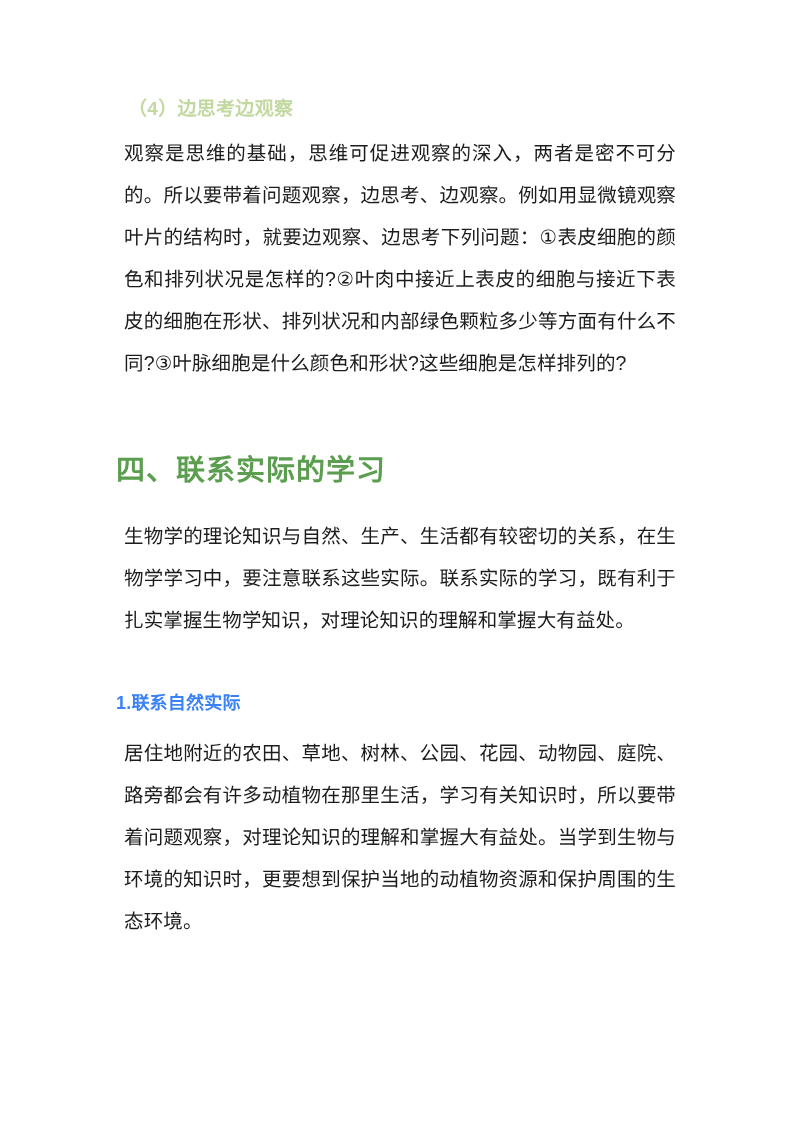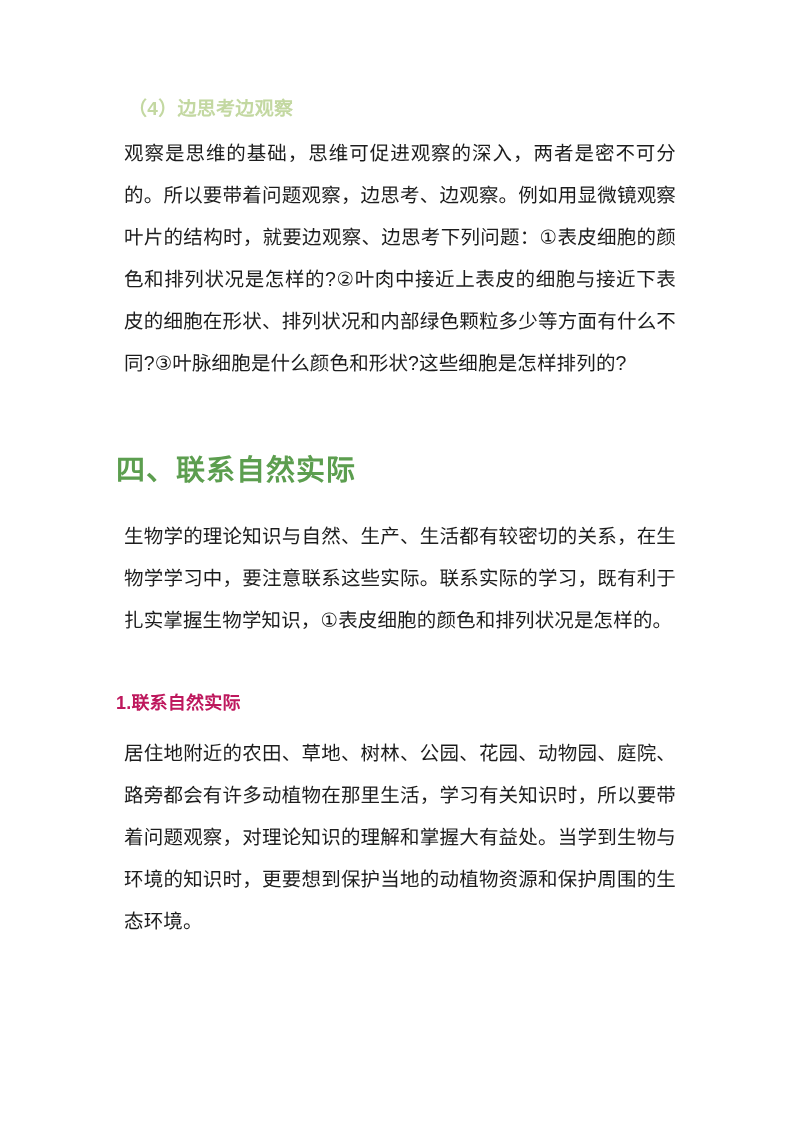--- a/index.html
+++ b/index.html
@@ -63,21 +63,21 @@
     font-size: 29px;
     font-weight: 700;
     line-height: 40px;
     letter-spacing: 1px;
     margin: 0;
     white-space: nowrap;
   }
 
   
   .heading-minor {
-    color: #be185d;
+    color: #3b82f6;
     font-size: 18px;
     font-weight: 700;
     line-height: 28px;
     letter-spacing: 0.2px;
     margin: 0;
     white-space: nowrap;
   }
 
   
   .gap-after-para-1 { height: 58px; }
@@ -90,25 +90,25 @@
 
 <div class="page">
   <div class="content">
 
     <h3 class="heading-sub">（4）边思考边观察</h3>
 
     <p class="para">观察是思维的基础，思维可促进观察的深入，两者是密不可分的。所以要带着问题观察，边思考、边观察。例如用显微镜观察叶片的结构时，就要边观察、边思考下列问题：①表皮细胞的颜色和排列状况是怎样的?②叶肉中接近上表皮的细胞与接近下表皮的细胞在形状、排列状况和内部绿色颗粒多少等方面有什么不同?③叶脉细胞是什么颜色和形状?这些细胞是怎样排列的?</p>
 
     <div class="gap-after-para-1"></div>
 
-    <h1 class="heading-major">四、联系自然实际</h1>
+    <h1 class="heading-major">四、联系实际的学习</h1>
 
     <div class="gap-after-heading-major"></div>
 
-    <p class="para">生物学的理论知识与自然、生产、生活都有较密切的关系，在生物学学习中，要注意联系这些实际。联系实际的学习，既有利于扎实掌握生物学知识，①表皮细胞的颜色和排列状况是怎样的。</p>
+    <p class="para">生物学的理论知识与自然、生产、生活都有较密切的关系，在生物学学习中，要注意联系这些实际。联系实际的学习，既有利于扎实掌握生物学知识，对理论知识的理解和掌握大有益处。</p>
 
     <div class="gap-after-para-2"></div>
 
     <h2 class="heading-minor">1.联系自然实际</h2>
 
     <div class="gap-after-heading-minor"></div>
 
     <p class="para">居住地附近的农田、草地、树林、公园、花园、动物园、庭院、路旁都会有许多动植物在那里生活，学习有关知识时，所以要带着问题观察，对理论知识的理解和掌握大有益处。当学到生物与环境的知识时，更要想到保护当地的动植物资源和保护周围的生态环境。</p>
 
   </div>

